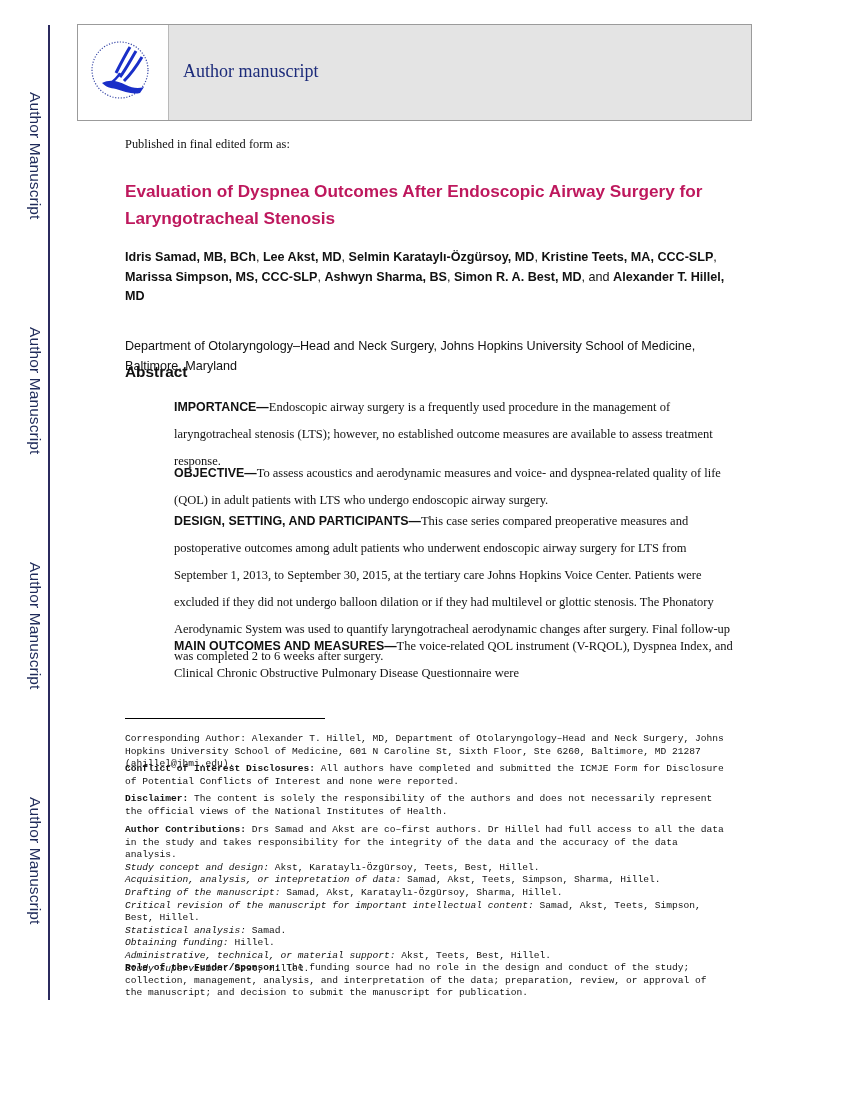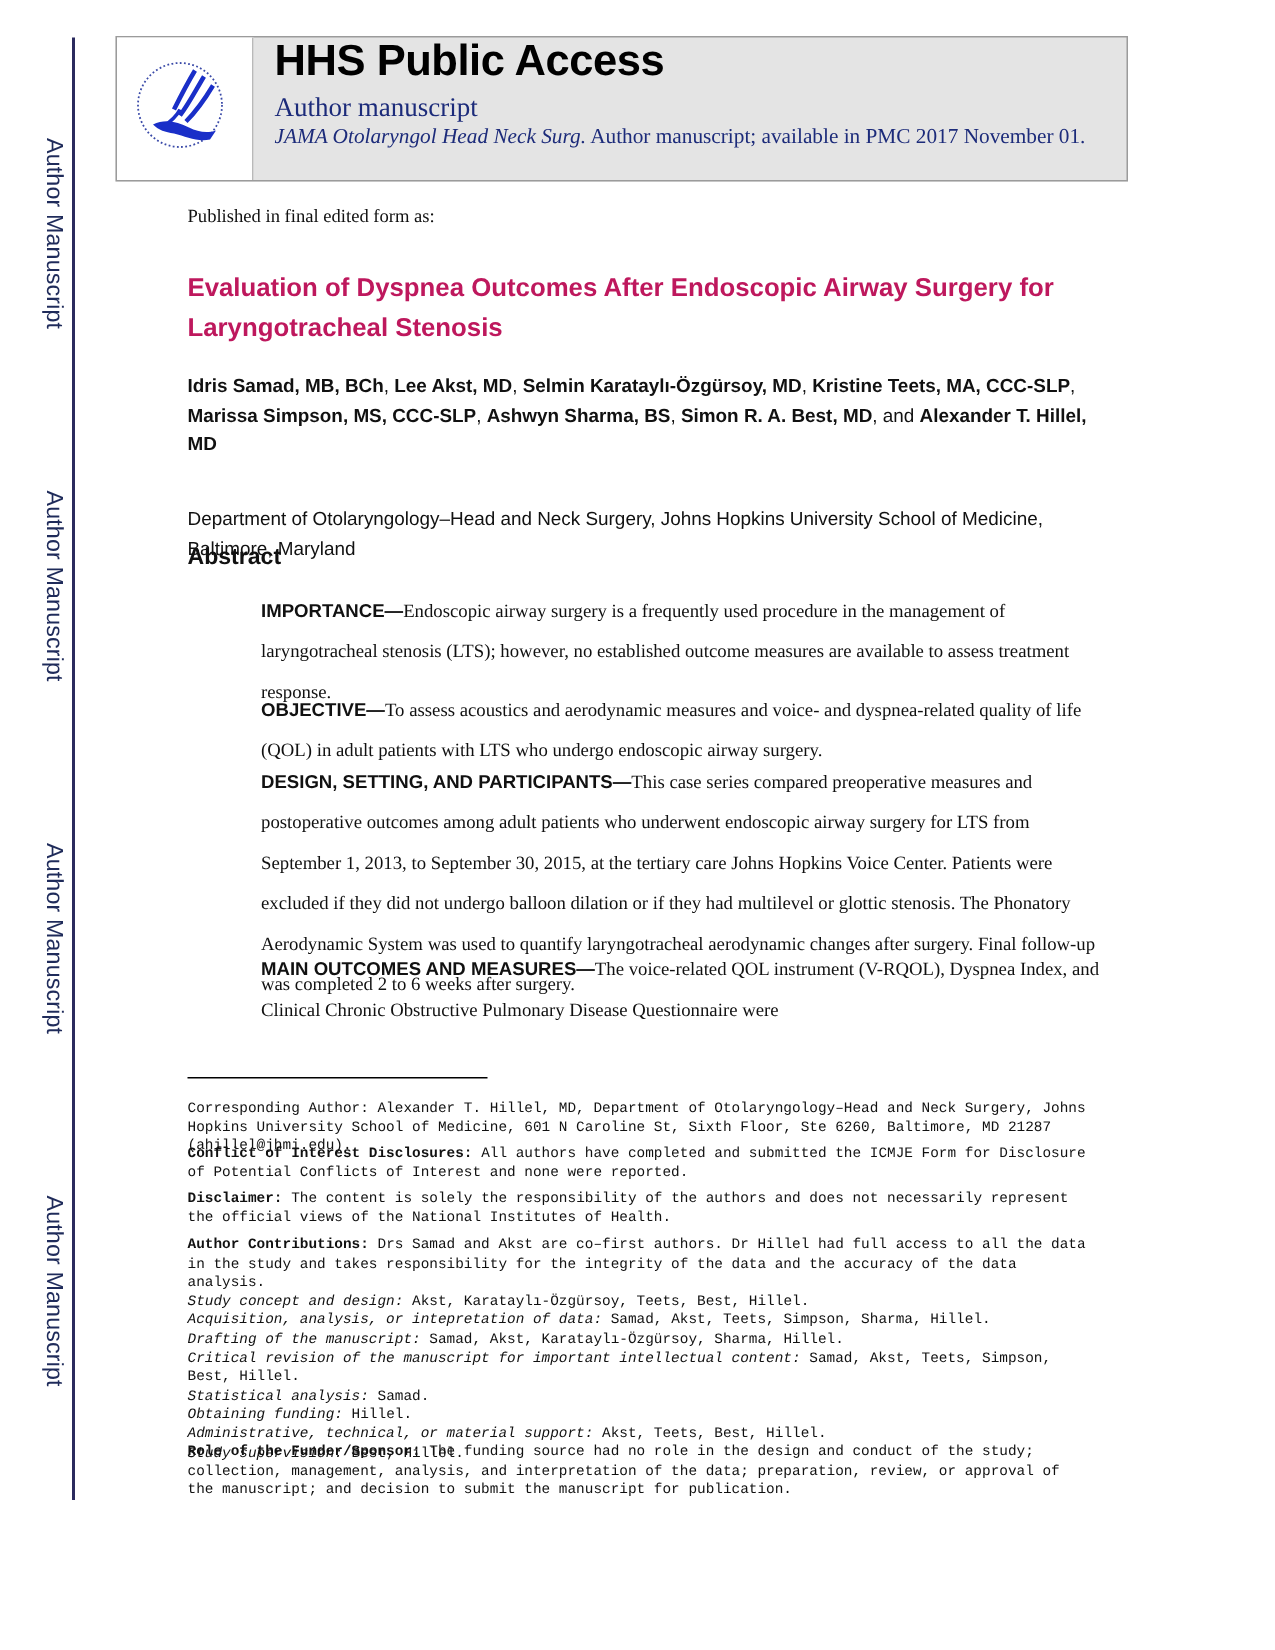--- a/index.html
+++ b/index.html
@@ -58,23 +58,21 @@
   <div class="logo-cell">
     <svg width="74" height="78" viewBox="0 0 74 78">
       <circle cx="34" cy="37" r="28" fill="none" stroke="#3a4aa8" stroke-width="1.2" stroke-dasharray="1.2 1.6"></circle>
       <path d="M44 14 C38 24, 34 32, 30 40" stroke="#1a2fc8" stroke-width="3" fill="none"></path>
       <path d="M50 18 C44 28, 40 36, 34 44" stroke="#1a2fc8" stroke-width="3" fill="none"></path>
       <path d="M56 24 C50 34, 45 41, 38 48" stroke="#1a2fc8" stroke-width="3" fill="none"></path>
       <path d="M16 50 C24 46, 32 48, 40 52 C46 55, 52 56, 58 54 L54 60 C46 62, 38 58, 30 56 C24 55, 20 54, 16 50 Z" fill="#1a2fc8"></path>
       <path d="M22 52 C28 48, 32 44, 34 40" stroke="#1a2fc8" stroke-width="2.4" fill="none"></path>
     </svg>
   </div>
-  <div class="hhs-title">HHS Public Access</div>
   <div class="hhs-sub">Author manuscript</div>
-  <div class="hhs-journal"><i>JAMA Otolaryngol Head Neck Surg.</i><span> Author manuscript; available in PMC 2017 November 01.</span></div>
 </div>
 
 <div class="published">
   <span>Published in final edited form as:</span>
 </div>
 
 <div class="title">Evaluation of Dyspnea Outcomes After Endoscopic Airway Surgery for Laryngotracheal Stenosis</div>
 
 <div class="authors">
   <b>Idris Samad</b><b>, MB, BCh</b><span>, </span><b>Lee Akst</b><b>, MD</b><span>, </span><b>Selmin Karataylı-Özgürsoy</b><b>, MD</b><span>, </span><b>Kristine Teets</b><b>, MA, CCC-SLP</b><span>, </span><b>Marissa Simpson</b><b>, MS, CCC-SLP</b><span>, </span><b>Ashwyn Sharma</b><b>, BS</b><span>, </span><b>Simon R. A. Best</b><b>, MD</b><span>, </span><span>and </span><b>Alexander T. Hillel</b><b>, MD</b>

